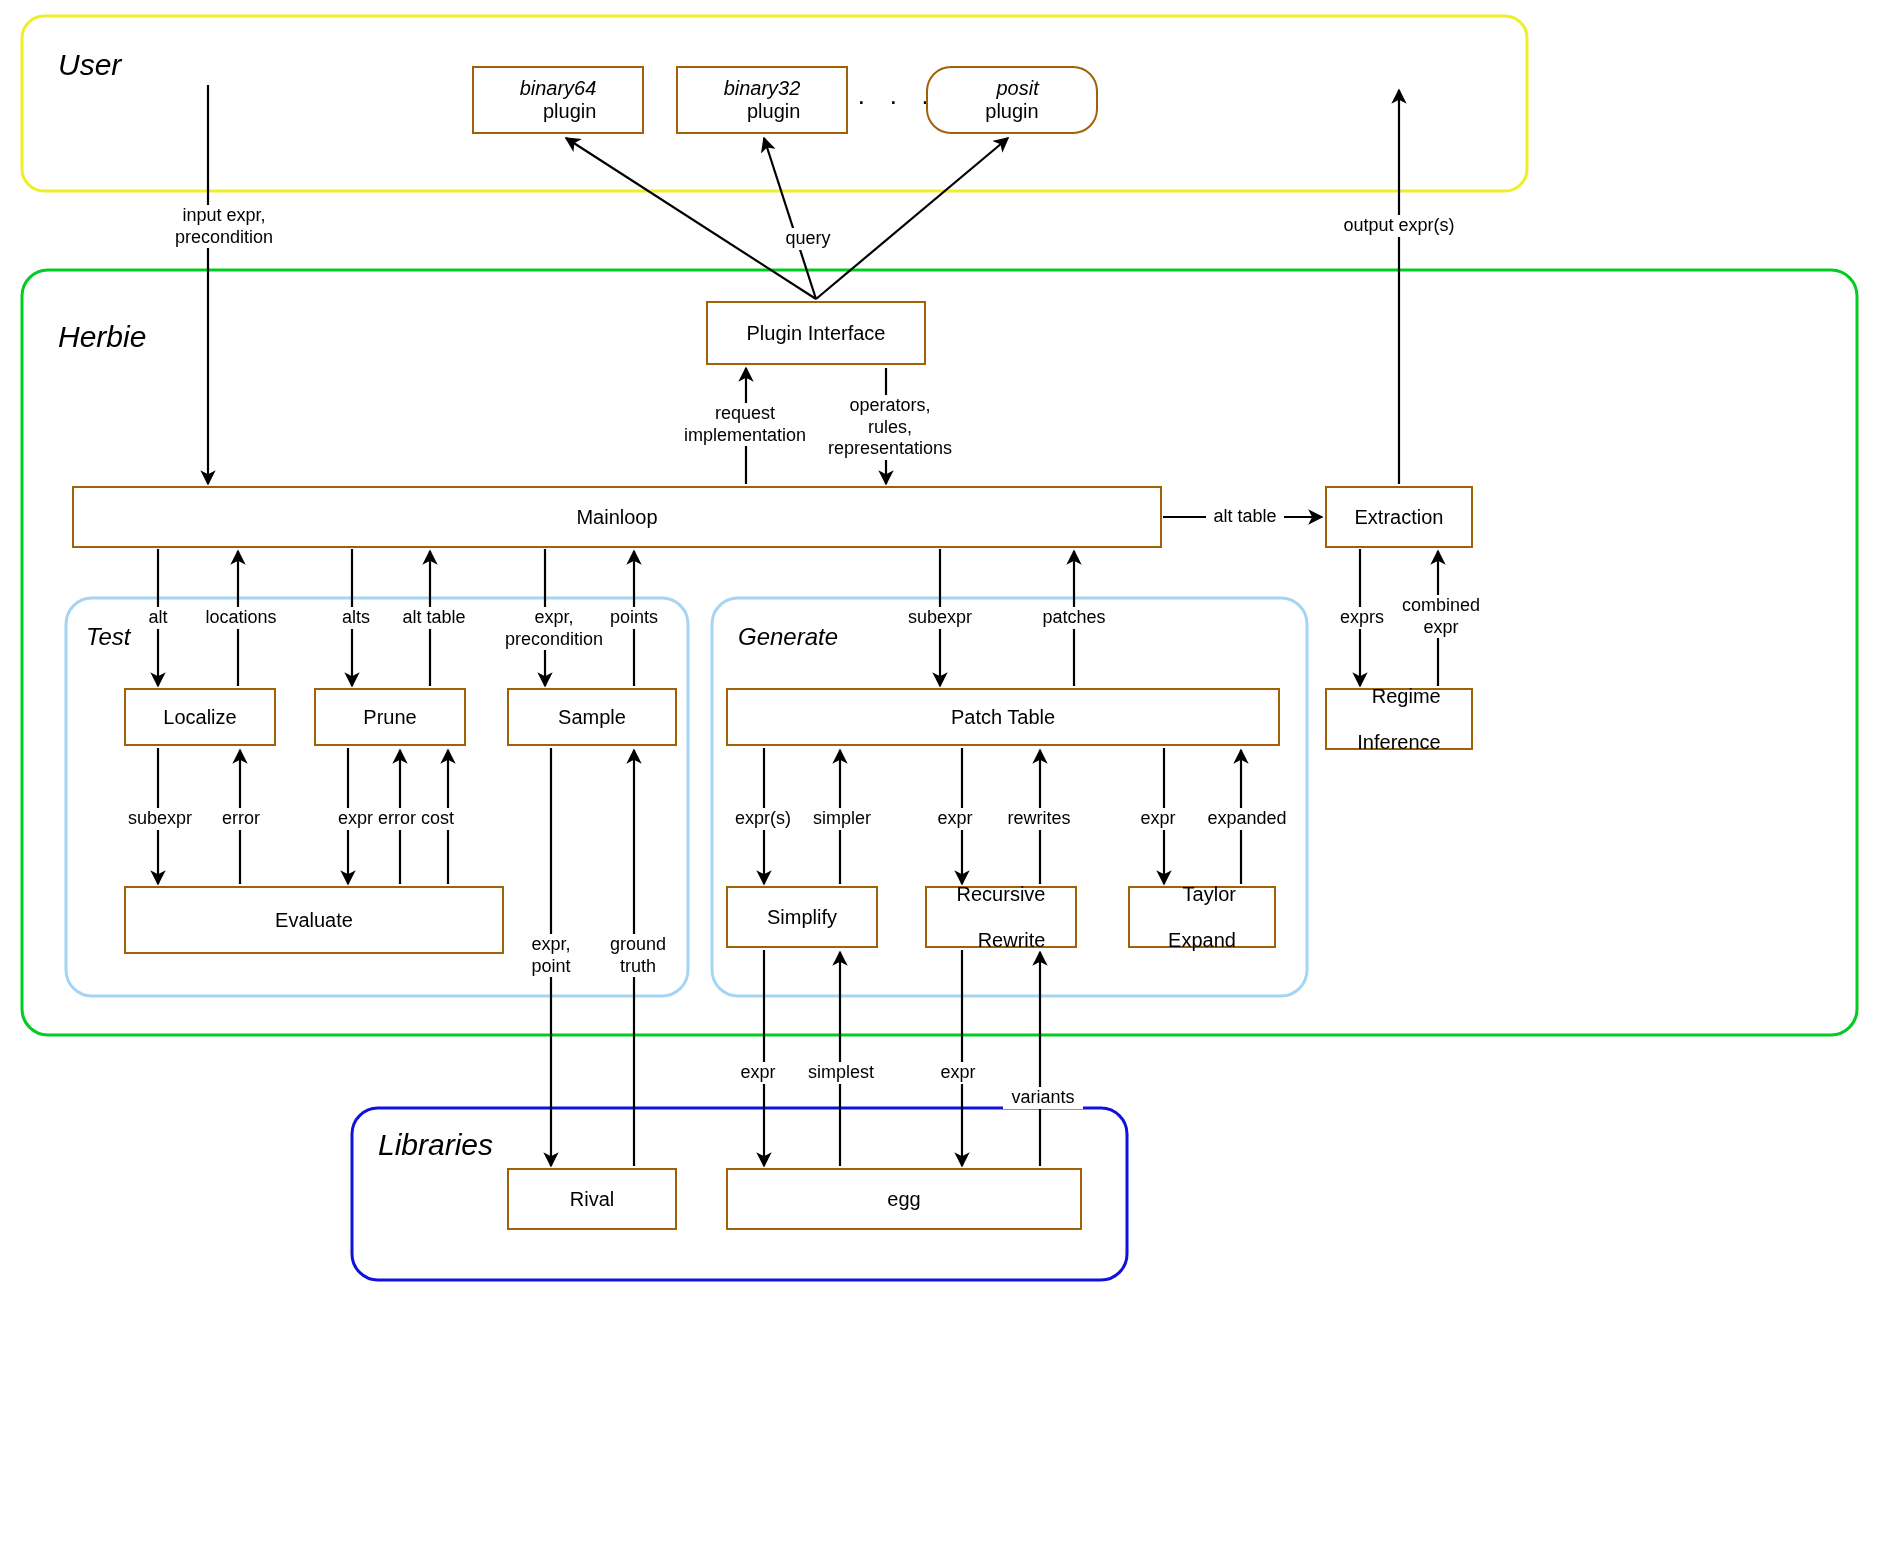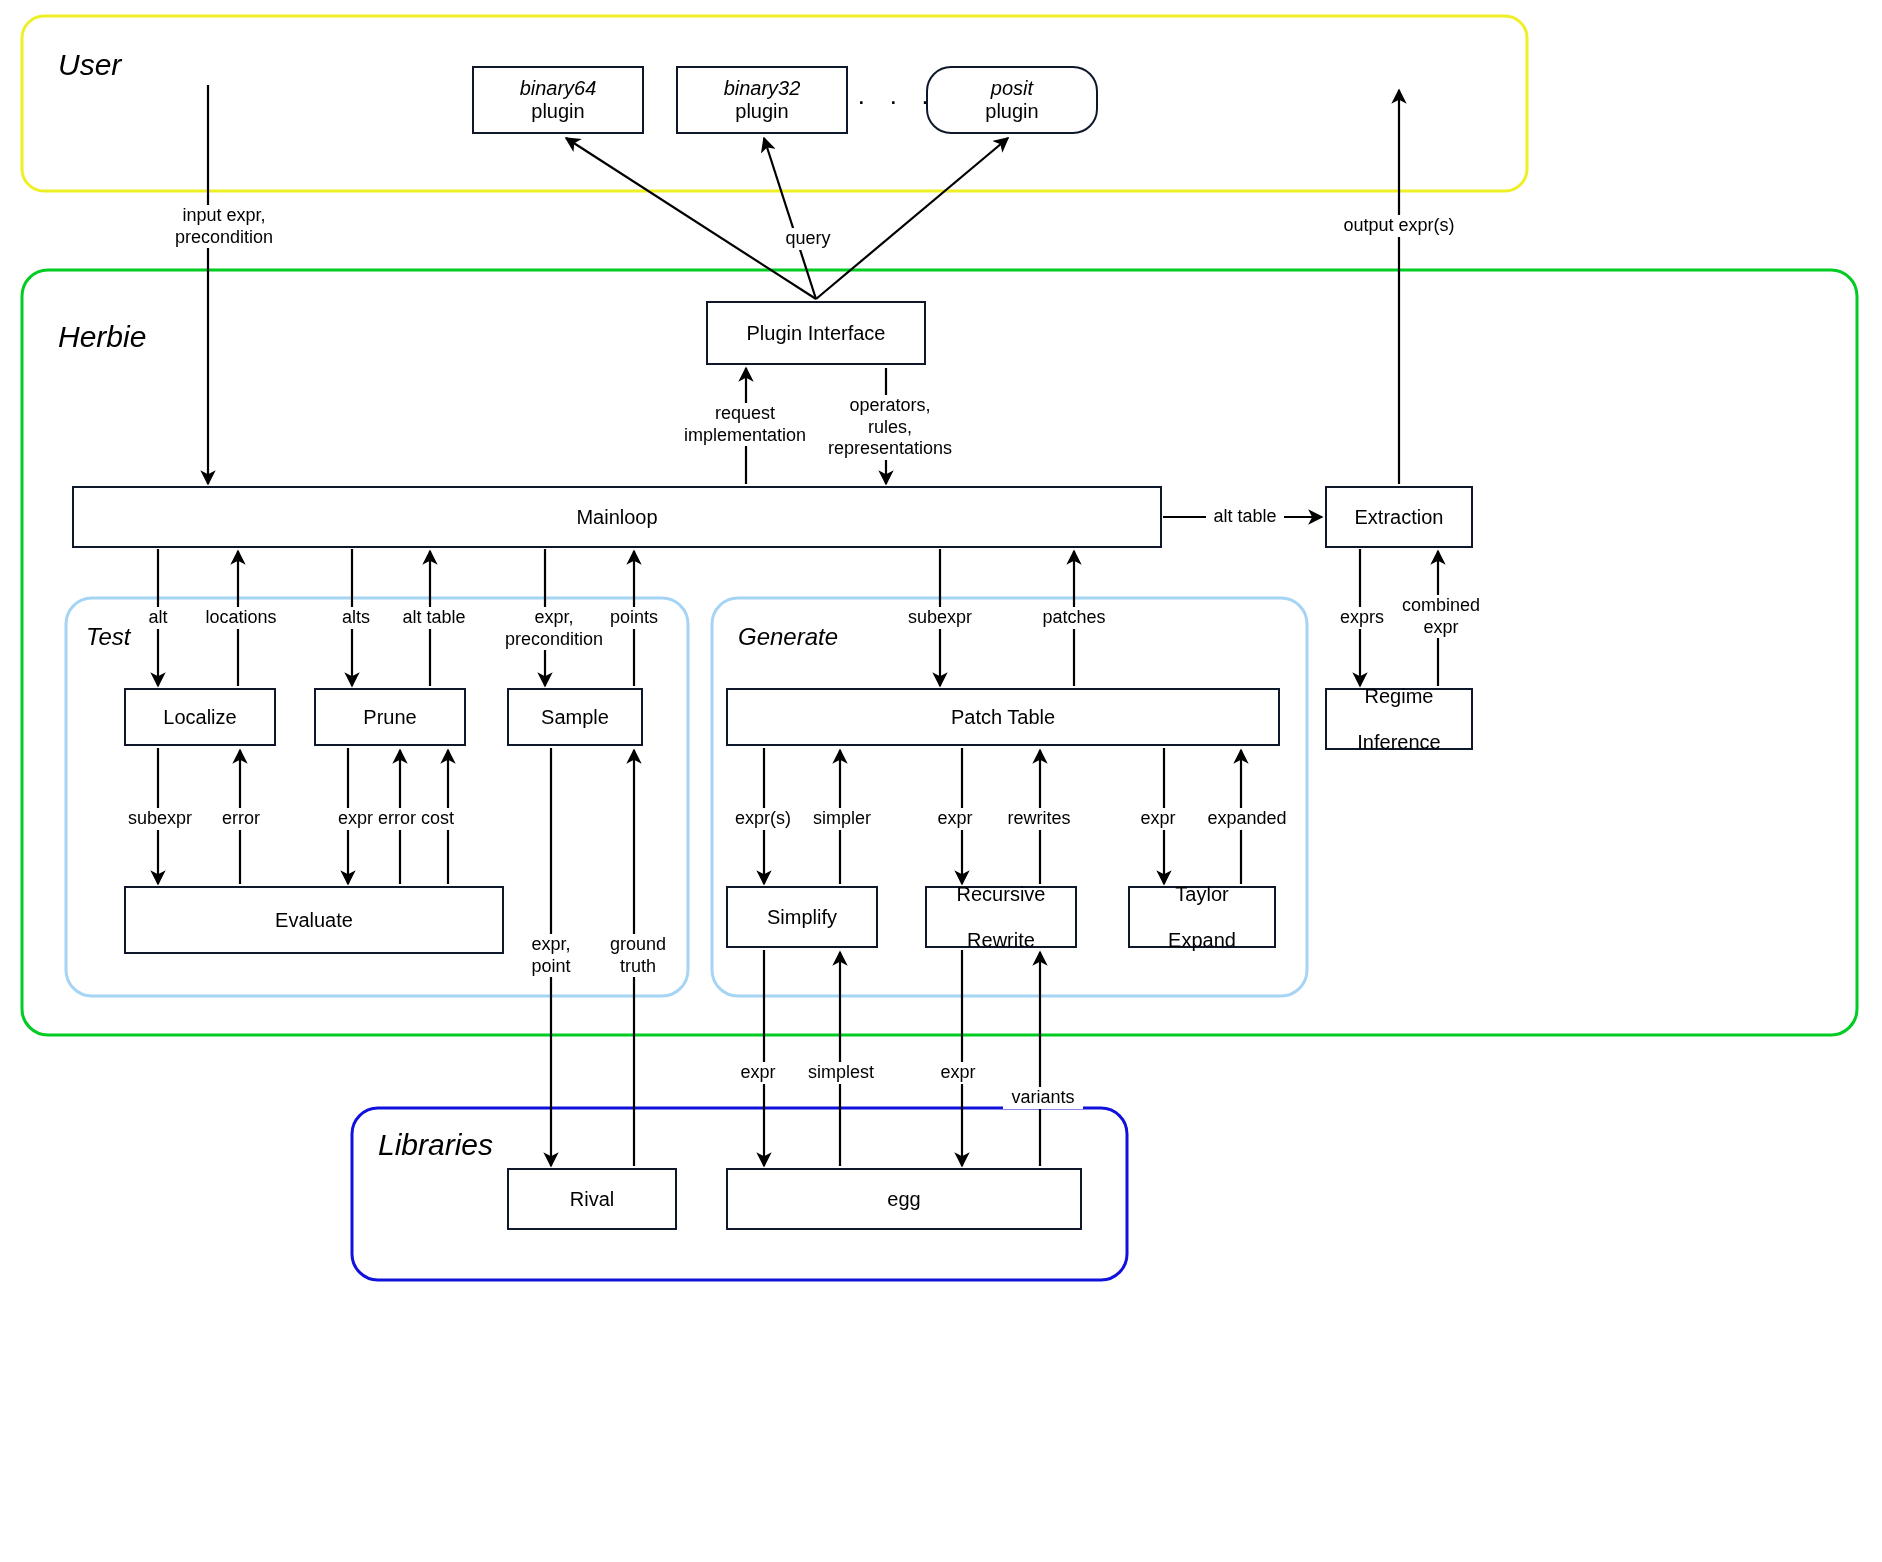--- a/index.html
+++ b/index.html
@@ -1,21 +1,21 @@
 <!DOCTYPE html>
 <html><head>
 <meta charset="utf-8">
 <style>
   html,body{margin:0;padding:0;background:#ffffff;}
   body{font-family:"Liberation Sans",sans-serif;}
   #stage{position:relative;width:1882px;height:1562px;overflow:hidden;background:#fff;}
   #svgroot{position:absolute;left:0;top:0;width:1882px;height:1562px;}
   .zone-label{position:absolute;font-style:italic;font-size:30px;color:#000;white-space:nowrap;}
-  .nodebox{position:absolute;border:2px solid #0f172a;background:#fff;display:flex;align-items:center;
-           justify-content:center;text-align:center;font-size:20px;color:#000;line-height:1.15;box-sizing:border-box;}
+  .nodebox{position:absolute;border:2px solid #a16207;background:#fff;display:flex;align-items:center;
+           justify-content:center;text-align:right;font-size:20px;color:#000;line-height:1.15;box-sizing:border-box;}
   .nodebox span{display:block;}
   .edge-label{position:absolute;font-size:18px;color:#000000;text-align:center;white-space:pre-line;
               line-height:1.2;background:#fff;padding:0 3px;box-sizing:border-box;}
   .it{font-style:italic;}
   .dots{position:absolute;font-size:26px;letter-spacing:8px;color:#000;}
 </style>
 </head>
 <body>
 
 <div id="stage">
@@ -116,21 +116,21 @@
   <div class="nodebox" style="left:1325px;top:486px;width:148px;height:62px;">
     <span>Extraction</span>
   </div>
 
   <div class="nodebox" style="left:124px;top:688px;width:152px;height:58px;">
     <span>Localize</span>
   </div>
   <div class="nodebox" style="left:314px;top:688px;width:152px;height:58px;">
     <span>Prune</span>
   </div>
-  <div class="nodebox" style="left:507px;top:688px;width:136px;height:58px;">
+  <div class="nodebox" style="left:507px;top:688px;width:170px;height:58px;">
     <span>Sample</span>
   </div>
   <div class="nodebox" style="left:124px;top:886px;width:380px;height:68px;">
     <span>Evaluate</span>
   </div>
 
   <div class="nodebox" style="left:726px;top:688px;width:554px;height:58px;">
     <span>Patch Table</span>
   </div>
   <div class="nodebox" style="left:726px;top:886px;width:152px;height:62px;">

